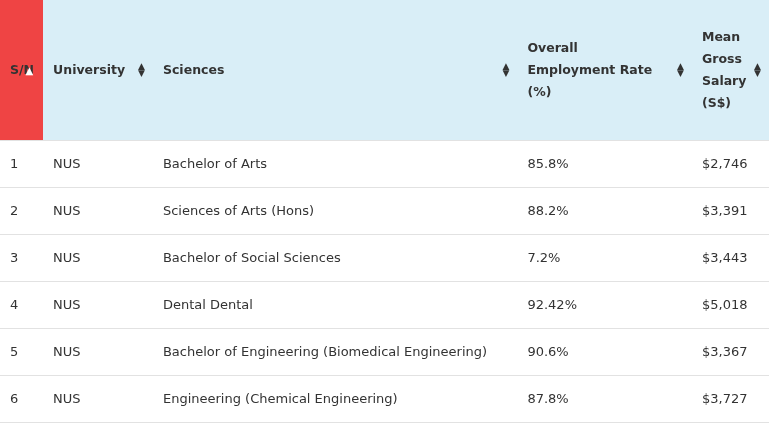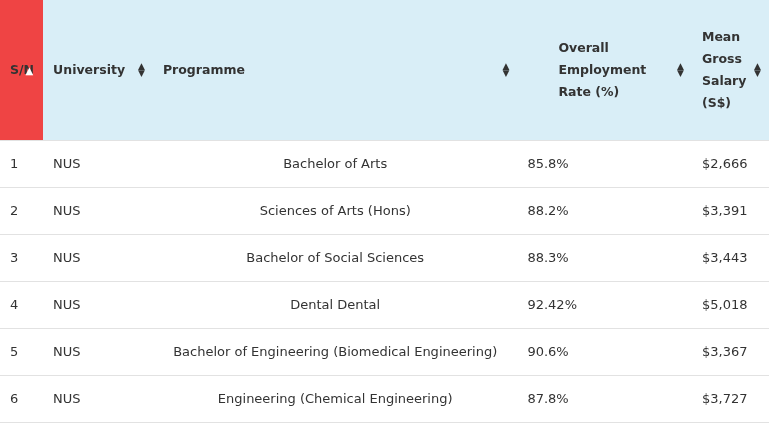--- a/index.html
+++ b/index.html
@@ -64,35 +64,35 @@
   .sort-arrows.light { color: #ffffff; }
   .sort-arrows .up, .sort-arrows .down { display: block; }
 
   .sort-arrows.asc-only {
     line-height: 9px;
     font-size: 10px;
     right: 10px;
   }
 
   th.col-salary .th-inner { padding-right: 16px; }
-  th.col-rate .th-inner { padding-right: 18px; margin-left: 31px; }
+  th.col-rate .th-inner { padding-right: 18px; }
 
   table.data-table tbody td {
     padding: 13px 10px;
     vertical-align: top;
     border-bottom: 1px solid #e2e2e2;
     font-size: 13px;
     color: #333333;
     line-height: 1.55;
   }
   table.data-table tbody tr:first-child td {
     border-top: 1px solid #e2e2e2;
   }
   td.cell-sn { padding-left: 10px; }
-  td.cell-programme { padding-right: 18px; text-align: center; }
+  td.cell-programme { padding-right: 18px; }
 </style>
 </head>
 <body>
 
 <table class="data-table">
   <thead>
     <tr>
       <th class="col-sn">
         <span class="th-inner">S/N</span>
         <span class="sort-arrows light asc-only">
@@ -100,21 +100,21 @@
         </span>
       </th>
       <th class="col-university">
         <span class="th-inner">University</span>
         <span class="sort-arrows">
           <span class="up">▲</span>
           <span class="down">▼</span>
         </span>
       </th>
       <th class="col-programme">
-        <span class="th-inner">Programme</span>
+        <span class="th-inner">Sciences</span>
         <span class="sort-arrows">
           <span class="up">▲</span>
           <span class="down">▼</span>
         </span>
       </th>
       <th class="col-rate">
         <span class="th-inner">Overall Employment Rate (%)</span>
         <span class="sort-arrows">
           <span class="up">▲</span>
           <span class="down">▼</span>
@@ -128,34 +128,34 @@
         </span>
       </th>
     </tr>
   </thead>
   <tbody>
     <tr>
       <td class="cell-sn">1</td>
       <td class="cell-university">NUS</td>
       <td class="cell-programme">Bachelor of Arts</td>
       <td class="cell-rate">85.8%</td>
-      <td class="cell-salary">$2,666</td>
+      <td class="cell-salary">$2,746</td>
     </tr>
     <tr>
       <td class="cell-sn">2</td>
       <td class="cell-university">NUS</td>
       <td class="cell-programme">Sciences of Arts (Hons)</td>
       <td class="cell-rate">88.2%</td>
       <td class="cell-salary">$3,391</td>
     </tr>
     <tr>
       <td class="cell-sn">3</td>
       <td class="cell-university">NUS</td>
       <td class="cell-programme">Bachelor of Social Sciences</td>
-      <td class="cell-rate">88.3%</td>
+      <td class="cell-rate">7.2%</td>
       <td class="cell-salary">$3,443</td>
     </tr>
     <tr>
       <td class="cell-sn">4</td>
       <td class="cell-university">NUS</td>
       <td class="cell-programme">Dental Dental</td>
       <td class="cell-rate">92.42%</td>
       <td class="cell-salary">$5,018</td>
     </tr>
     <tr>

